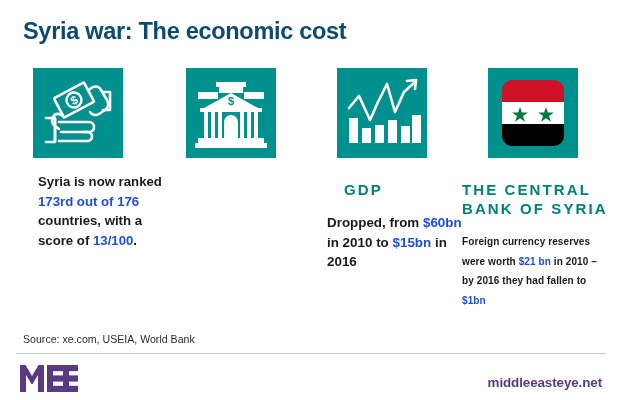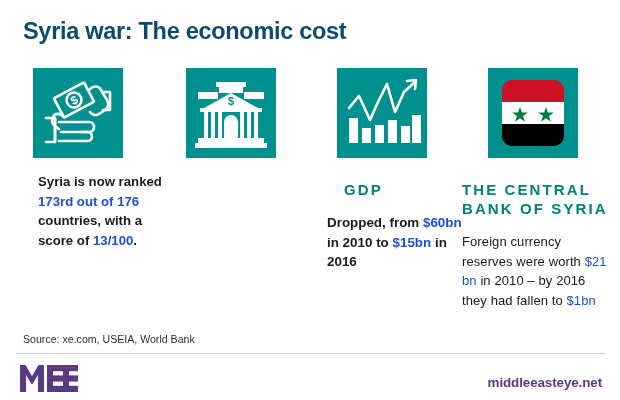--- a/index.html
+++ b/index.html
@@ -71,21 +71,21 @@
   .col-3 .heading { margin-left: 0px; }
 
   
   .body-text {
     margin-top: 14px;
     font-size: 13.2px;
     line-height: 19.5px;
     color: #1a1a1a;
   }
   .col-1 .body-text { font-weight: bold; font-size: 13.4px; }
-  .col-3 .body-text { font-weight: normal; font-size: 13px; letter-spacing: 0.1px;}
+  .col-3 .body-text { font-weight: bold; font-size: 10px; letter-spacing: 0.1px;}
   .hl { color: #1d4ed8; }
   .col-0 .body-text { font-weight: 600; margin-left: 15px; }
   .col-2 .body-text { font-weight: bold; font-size: 13.4px; }
 
   
   .source {
     position: absolute;
     left: 23px;
     top: 333px;
     font-size: 10.6px;

